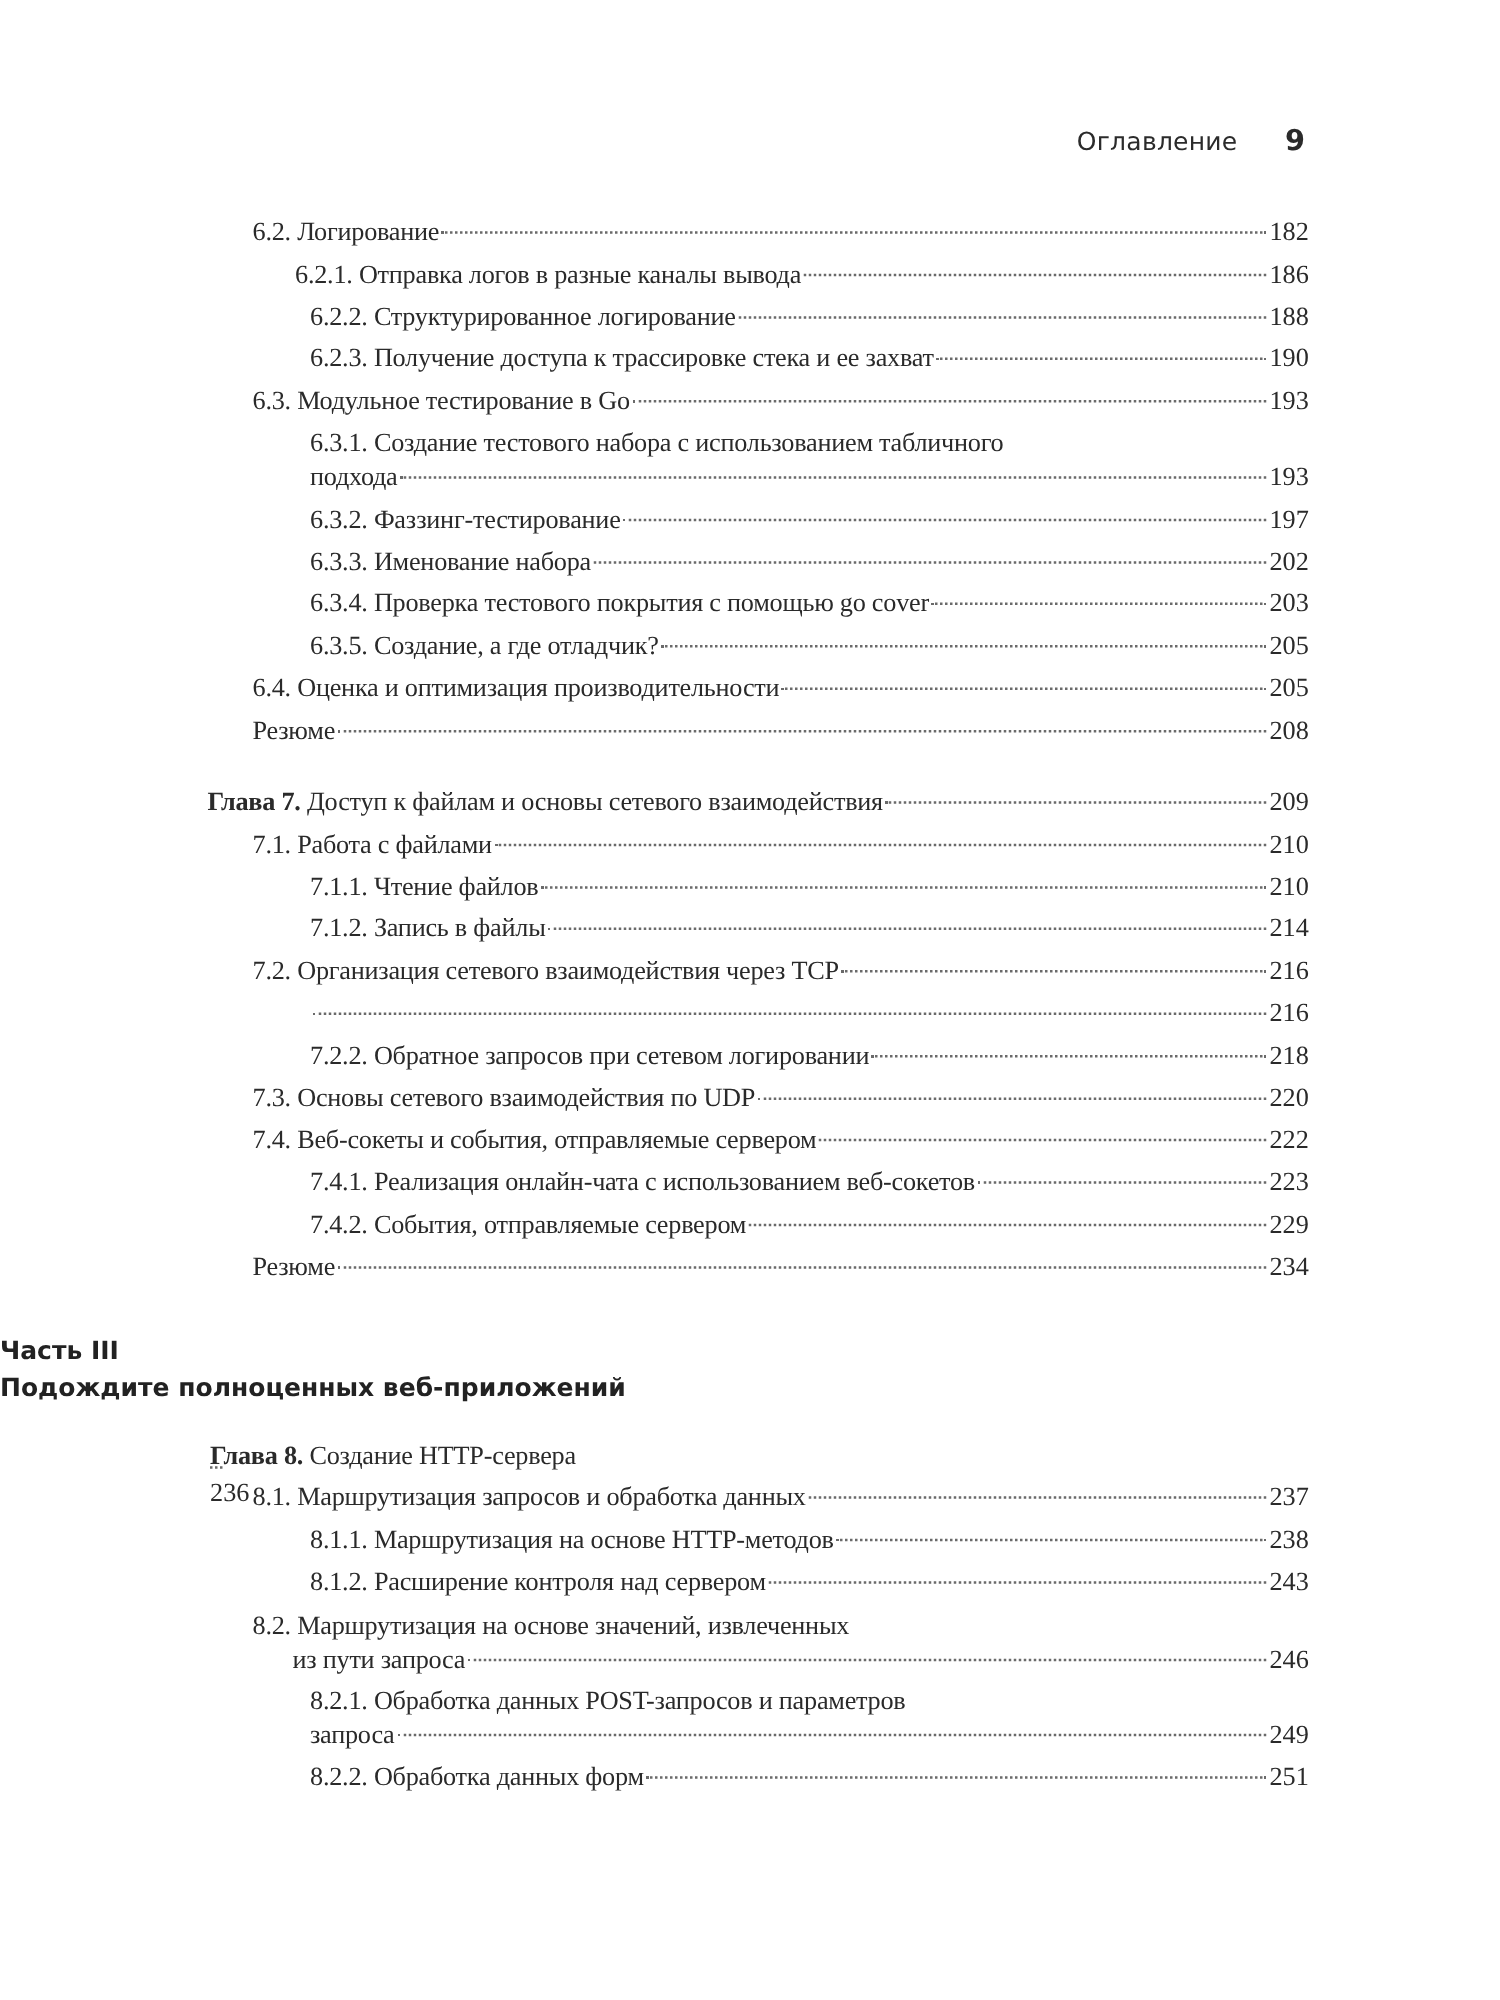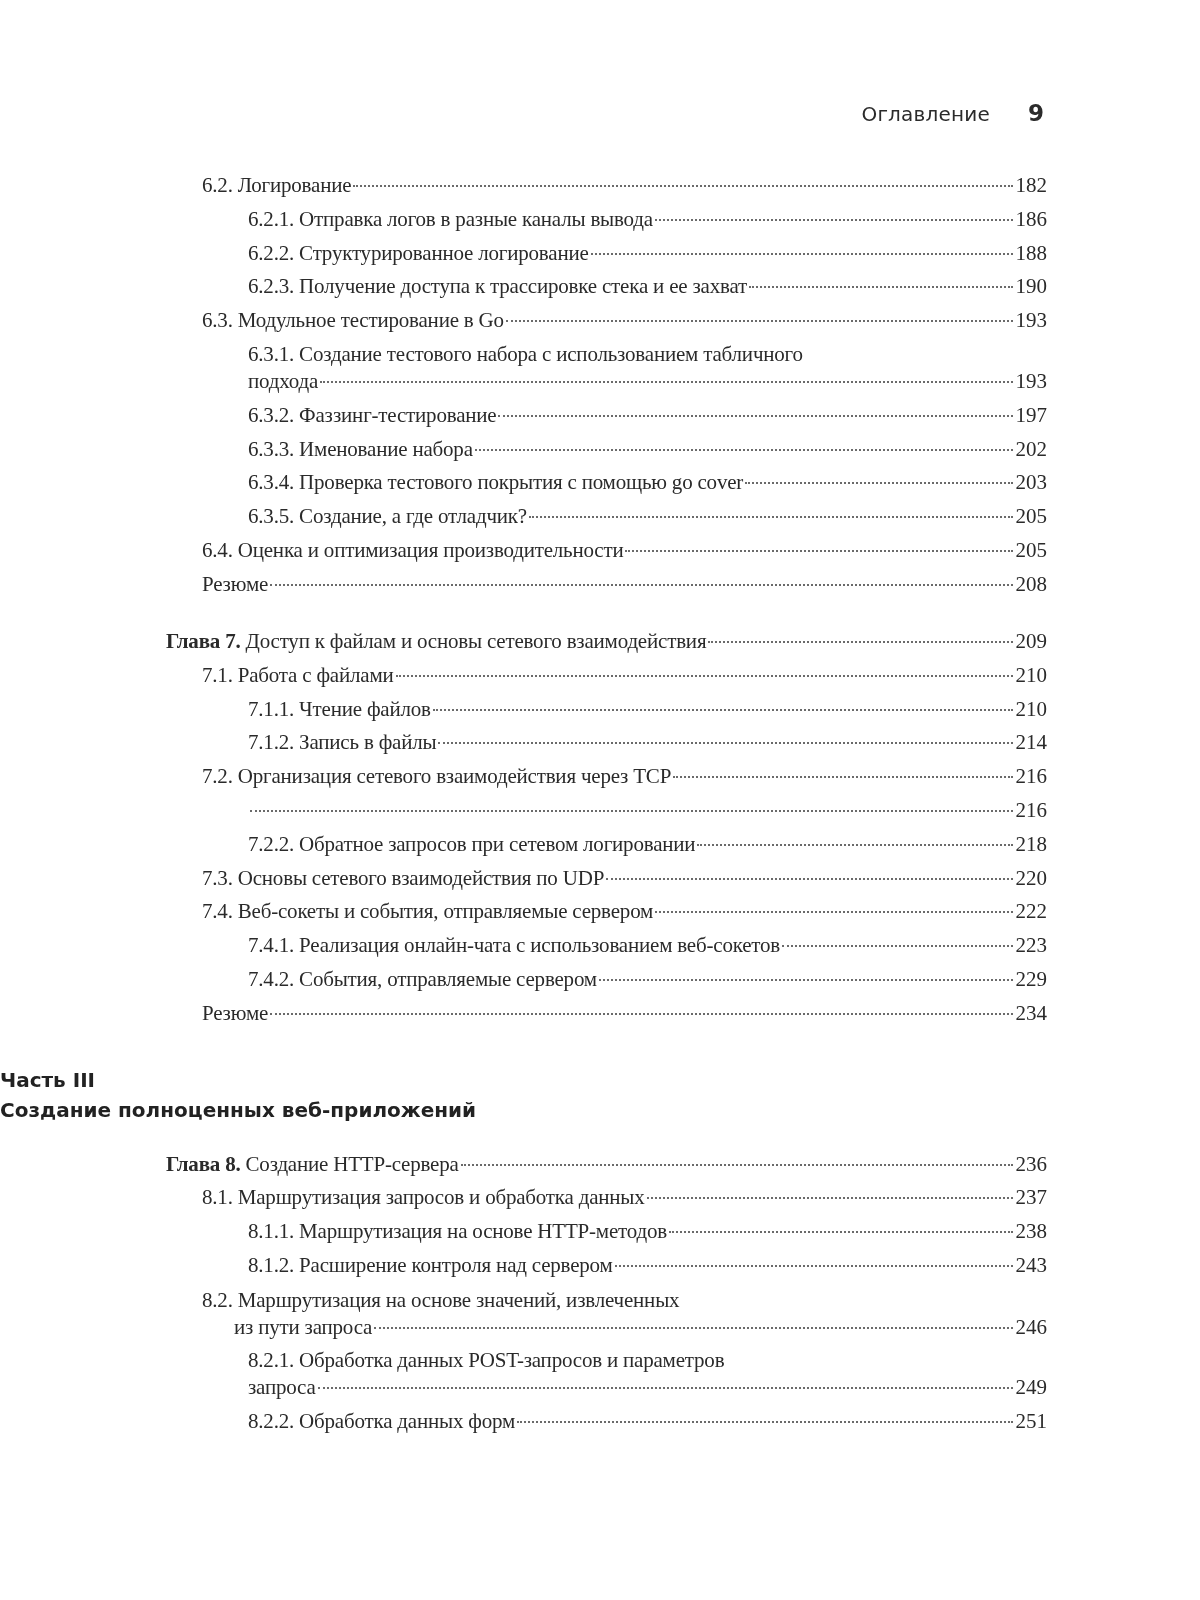--- a/index.html
+++ b/index.html
@@ -46,21 +46,21 @@
   <span class="title">Оглавление</span><span class="num">9</span>
 </div>
 
 <div class="toc">
 
   <div class="row" style="top:171px;left:202px;">
     <span class="label">6.2. Логирование</span>
       <span class="leader"></span>
       <span class="page">182</span>
   </div>
-  <div class="row" style="top:205px;left:248px;">
+  <div class="row" style="top:205px;left:236px;">
     <span class="label">6.2.1. Отправка логов в разные каналы вывода</span>
       <span class="leader"></span>
       <span class="page">186</span>
   </div>
   <div class="row" style="top:239px;left:248px;">
     <span class="label">6.2.2. Структурированное логирование</span>
       <span class="leader"></span>
       <span class="page">188</span>
   </div>
   <div class="row" style="top:272px;left:248px;">
@@ -164,23 +164,23 @@
       <span class="leader"></span>
       <span class="page">229</span>
   </div>
   <div class="row" style="top:999px;left:202px;">
     <span class="label">Резюме</span>
       <span class="leader"></span>
       <span class="page">234</span>
   </div>
 
   <div class="part-heading" style="top:1065px;">Часть III</div>
-  <div class="part-heading" style="top:1095px;">Создание полноценных веб-приложений</div>
-
-  <div class="row" style="top:1150px;left:166px;">
+  <div class="part-heading" style="top:1095px;">Подождите полноценных веб-приложений</div>
+
+  <div class="row" style="top:1150px;left:166px;flex-direction:column;">
     <span class="label"><b>Глава 8.</b><span> Создание HTTP-сервера</span></span>
       <span class="leader"></span>
       <span class="page">236</span>
   </div>
   <div class="row" style="top:1183px;left:202px;">
     <span class="label">8.1. Маршрутизация запросов и обработка данных</span>
       <span class="leader"></span>
       <span class="page">237</span>
   </div>
   <div class="row" style="top:1217px;left:248px;">

